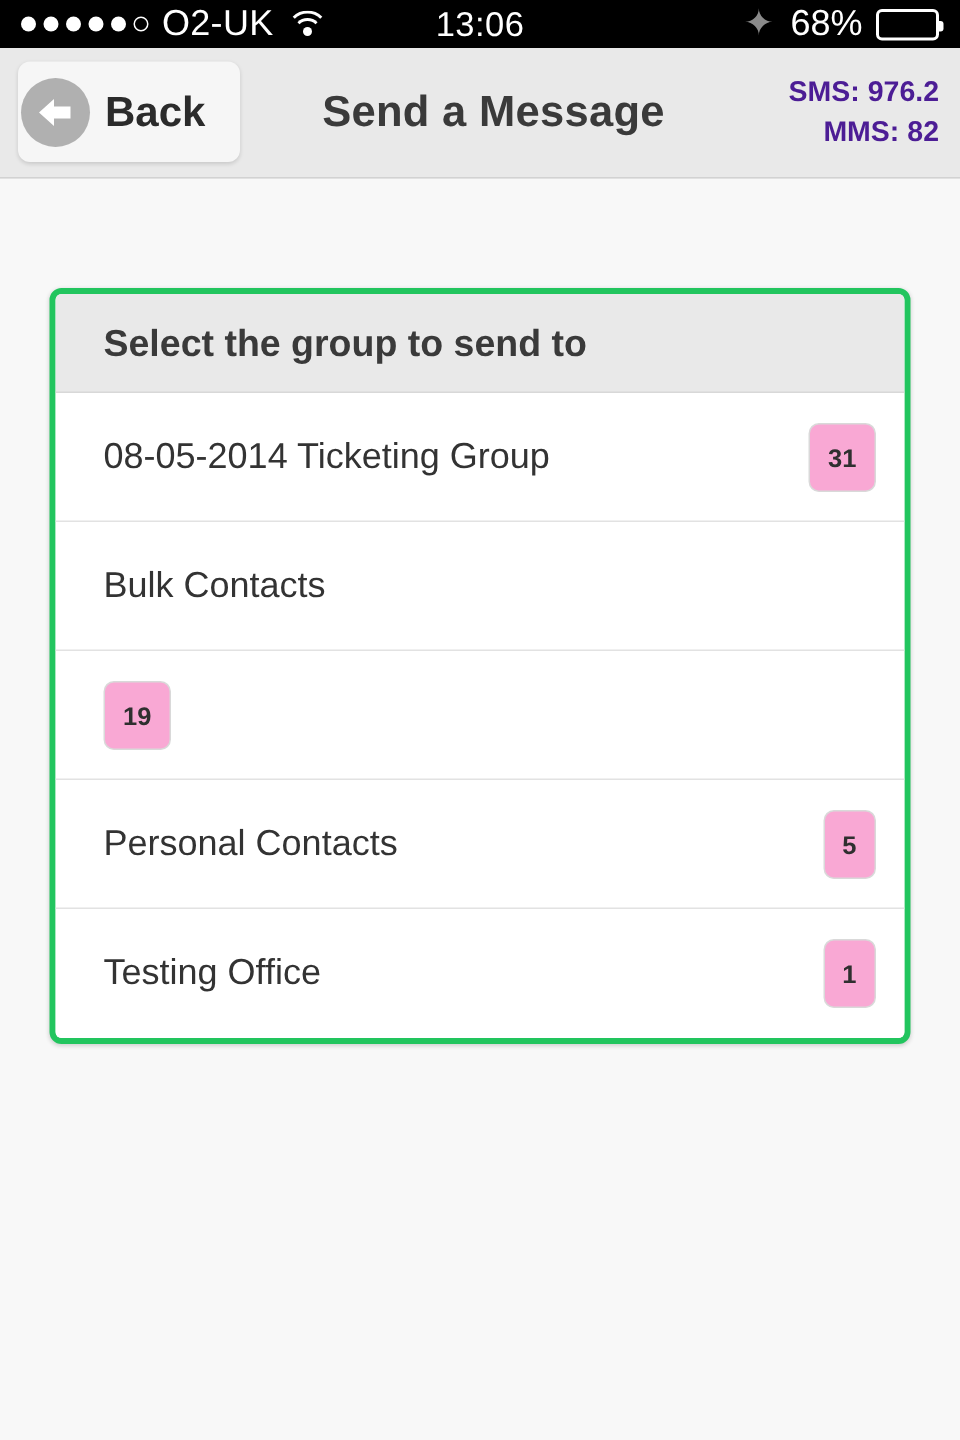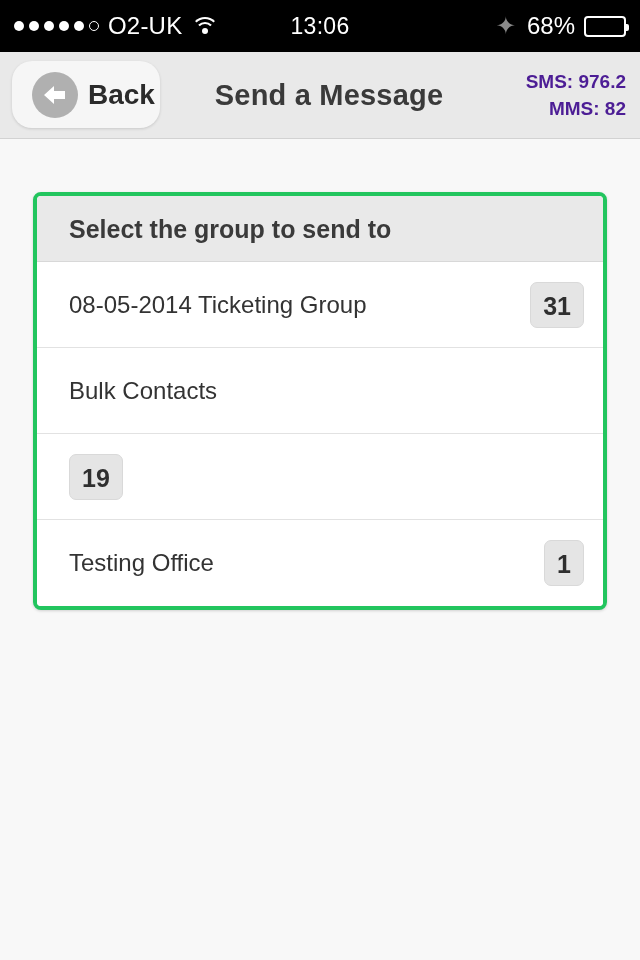--- a/index.html
+++ b/index.html
@@ -10,21 +10,21 @@
     width: 640px;
     height: 960px;
     background: #f8f8f8;
     font-family: "Liberation Sans", sans-serif;
     overflow: hidden;
     position: relative;
   }
 
   
   .status-bar {
-    height: 52px;
+    height: 32px;
     background: #000000;
     color: #ffffff;
     display: flex;
     align-items: center;
     justify-content: space-between;
     padding: 0 14px;
     box-sizing: border-box;
     font-size: 23px;
   }
   .status-left, .status-right {
@@ -129,25 +129,25 @@
     position: relative;
     box-sizing: border-box;
   }
   .back-button {
     position: absolute;
     left: 12px;
     top: 9px;
     width: 148px;
     height: 67px;
     background: #f6f6f6;
-    border-radius: 20px;
+    border-radius: 8px;
     box-shadow: 0 1px 3px rgba(0,0,0,0.14);
     display: flex;
     align-items: center;
-    padding-left: 20px;
+    padding-left: 2px;
     box-sizing: border-box;
   }
   .back-arrow-circle {
     width: 46px;
     height: 46px;
     border-radius: 50%;
     background: #b0b0b0;
     display: flex;
     align-items: center;
     justify-content: center;
@@ -226,22 +226,22 @@
     overflow: hidden;
     text-overflow: ellipsis;
   }
   .group-count {
     min-width: 26px;
     height: 46px;
     line-height: 46px;
     padding: 0 12px;
     border: 1px solid #d9d9d9;
     border-radius: 7px;
-    background: #e5e5e5;
-    font-size: 25px;
+    background: #f9a8d4;
+    font-size: 17px;
     font-weight: bold;
     color: #2f2f2f;
     text-align: center;
     flex: none;
     box-sizing: border-box;
   }
 </style>
 </head>
 <body>
 
@@ -299,17 +299,21 @@
         <span class="group-name">08-05-2014 Ticketing Group</span>
         <span class="group-count">31</span>
       </div>
       <div class="group-row">
         <span class="group-name">Bulk Contacts</span>
       </div>
       <div class="group-row">
         <span class="group-count">19</span>
       </div>
       <div class="group-row">
+        <span class="group-name">Personal Contacts</span>
+        <span class="group-count">5</span>
+      </div>
+      <div class="group-row">
         <span class="group-name">Testing Office</span>
         <span class="group-count">1</span>
       </div>
     </div>
 </div>
 
 </body></html>

